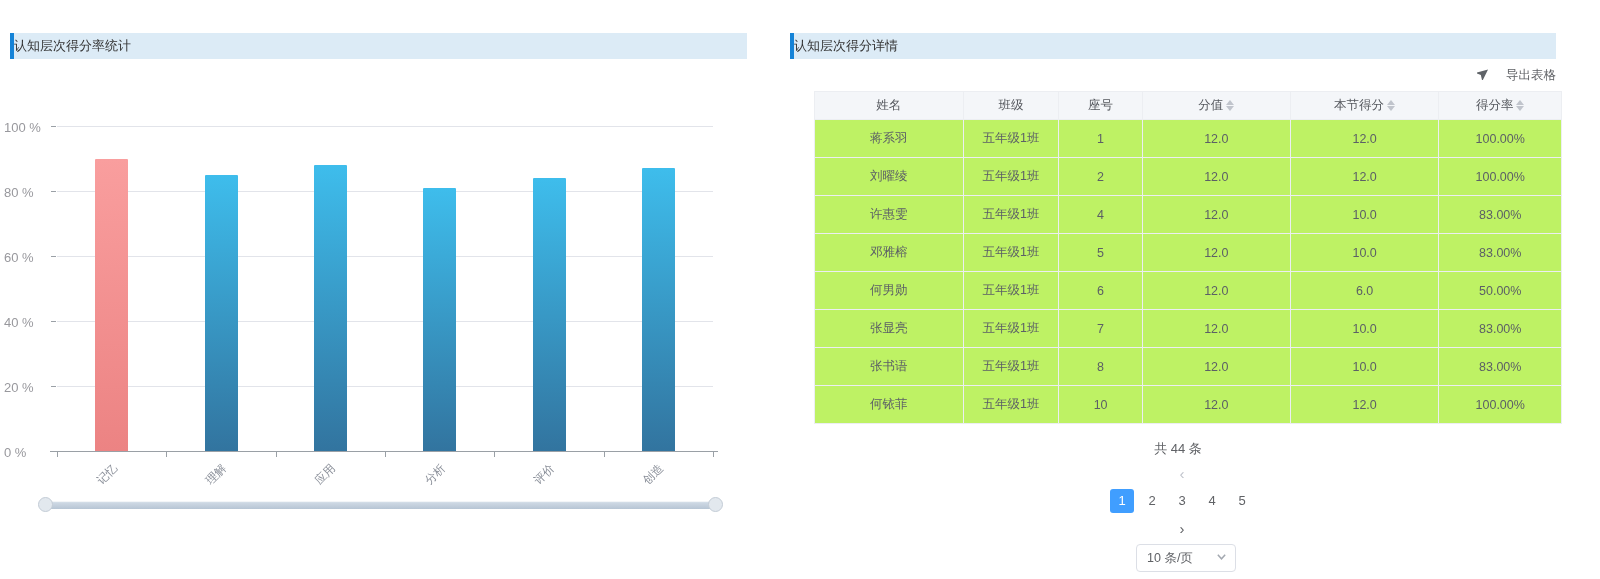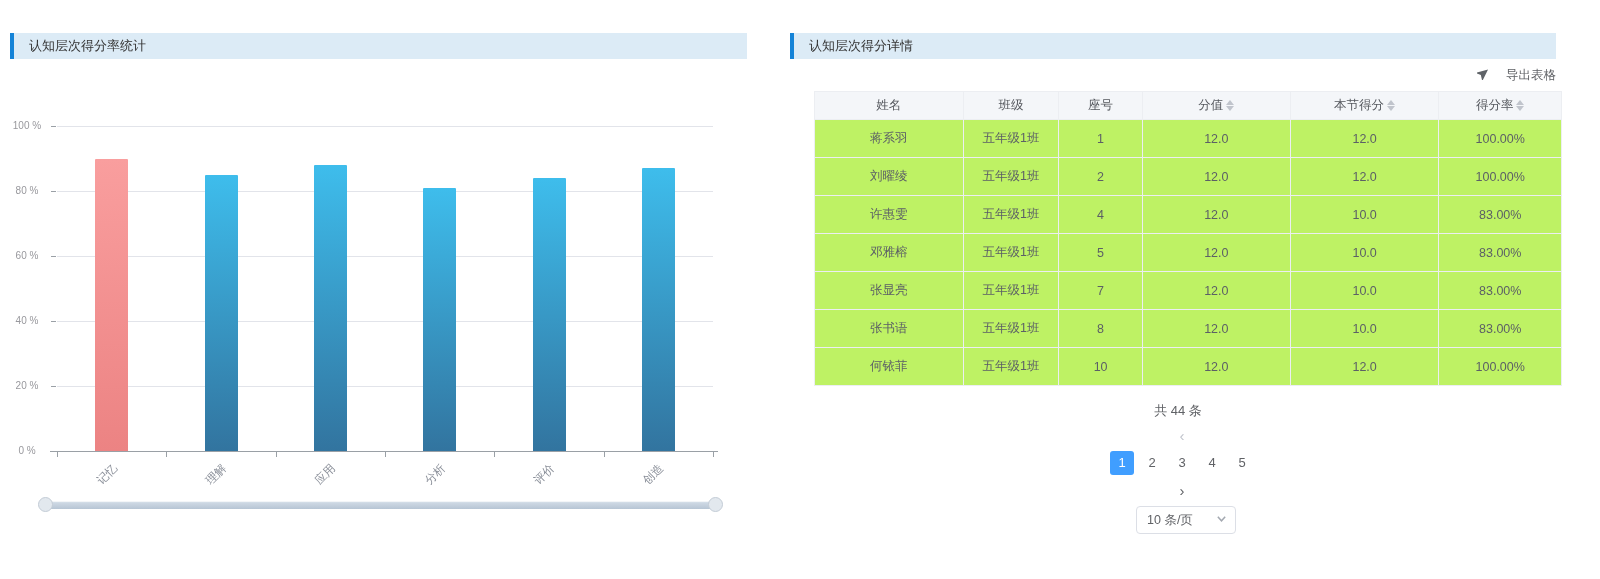--- a/index.html
+++ b/index.html
@@ -1,25 +1,25 @@
 <!DOCTYPE html>
 <html><head>
 <meta charset="utf-8">
 <style>
   * { margin:0; padding:0; box-sizing:border-box; }
   html,body { width:1600px; height:579px; background:#fff; font-family:"Liberation Sans","DejaVu Sans",sans-serif; overflow:hidden; position:relative; }
 
-  .panel-title { height:26px; line-height:25px; background:#dcebf6; border-left:4px solid #1583d7; padding-left:15px; font-size:13px; color:#333; }
+  .panel-title { height:26px; line-height:25px; background:#dcebf6; border-left:4px solid #1583d7; font-size:13px; color:#333; }
 
   
   .left-panel { position:absolute; left:10px; top:33px; width:737px; }
   .chart { position:absolute; left:10px; top:60px; width:737px; height:480px; }
   .gridline { position:absolute; height:1px; background:#e2e4ea; }
   .y-tick { position:absolute; width:5px; height:1px; background:#9aa0a6; }
-  .y-label { position:absolute; width:46px; text-align:center; font-size:10px; color:#98989d; }
+  .y-label { position:absolute; width:46px; text-align:left; font-size:13px; color:#98989d; }
   .x-axis { position:absolute; height:1px; background:#9aa0a6; }
   .x-tick { position:absolute; width:1px; height:5px; background:#9aa0a6; }
   .bar { position:absolute; width:33px; border-radius:1px 1px 0 0; }
   .x-label { position:absolute; width:70px; text-align:right; font-size:11.5px; color:#8a8f99; transform-origin:100% 0; transform:rotate(-45deg); }
   .dz-track { position:absolute; left:35px; top:441px; width:670px; height:8px; border-radius:4px; background:linear-gradient(#d4dee8,#b7c5d4); box-shadow:inset 0 1px 1px rgba(255,255,255,.8); }
   .dz-handle { position:absolute; top:437px; width:15px; height:15px; border-radius:50%; background:#e2e8ee; border:1px solid #c3ccd6; }
 
   
   .right-panel { position:absolute; left:790px; top:33px; width:766px; }
   .export-row { height:22px; margin-top:8px; text-align:right; font-size:12.5px; color:#606266; }
@@ -171,20 +171,28 @@
         </tr>
         <tr>
           <td>邓雅榕</td>
           <td>五年级1班</td>
           <td>5</td>
           <td>12.0</td>
           <td>10.0</td>
           <td>83.00%</td>
         </tr>
         <tr>
+          <td>何男勋</td>
+          <td>五年级1班</td>
+          <td>6</td>
+          <td>12.0</td>
+          <td>6.0</td>
+          <td>50.00%</td>
+        </tr>
+        <tr>
           <td>张显亮</td>
           <td>五年级1班</td>
           <td>7</td>
           <td>12.0</td>
           <td>10.0</td>
           <td>83.00%</td>
         </tr>
         <tr>
           <td>张书语</td>
           <td>五年级1班</td>

